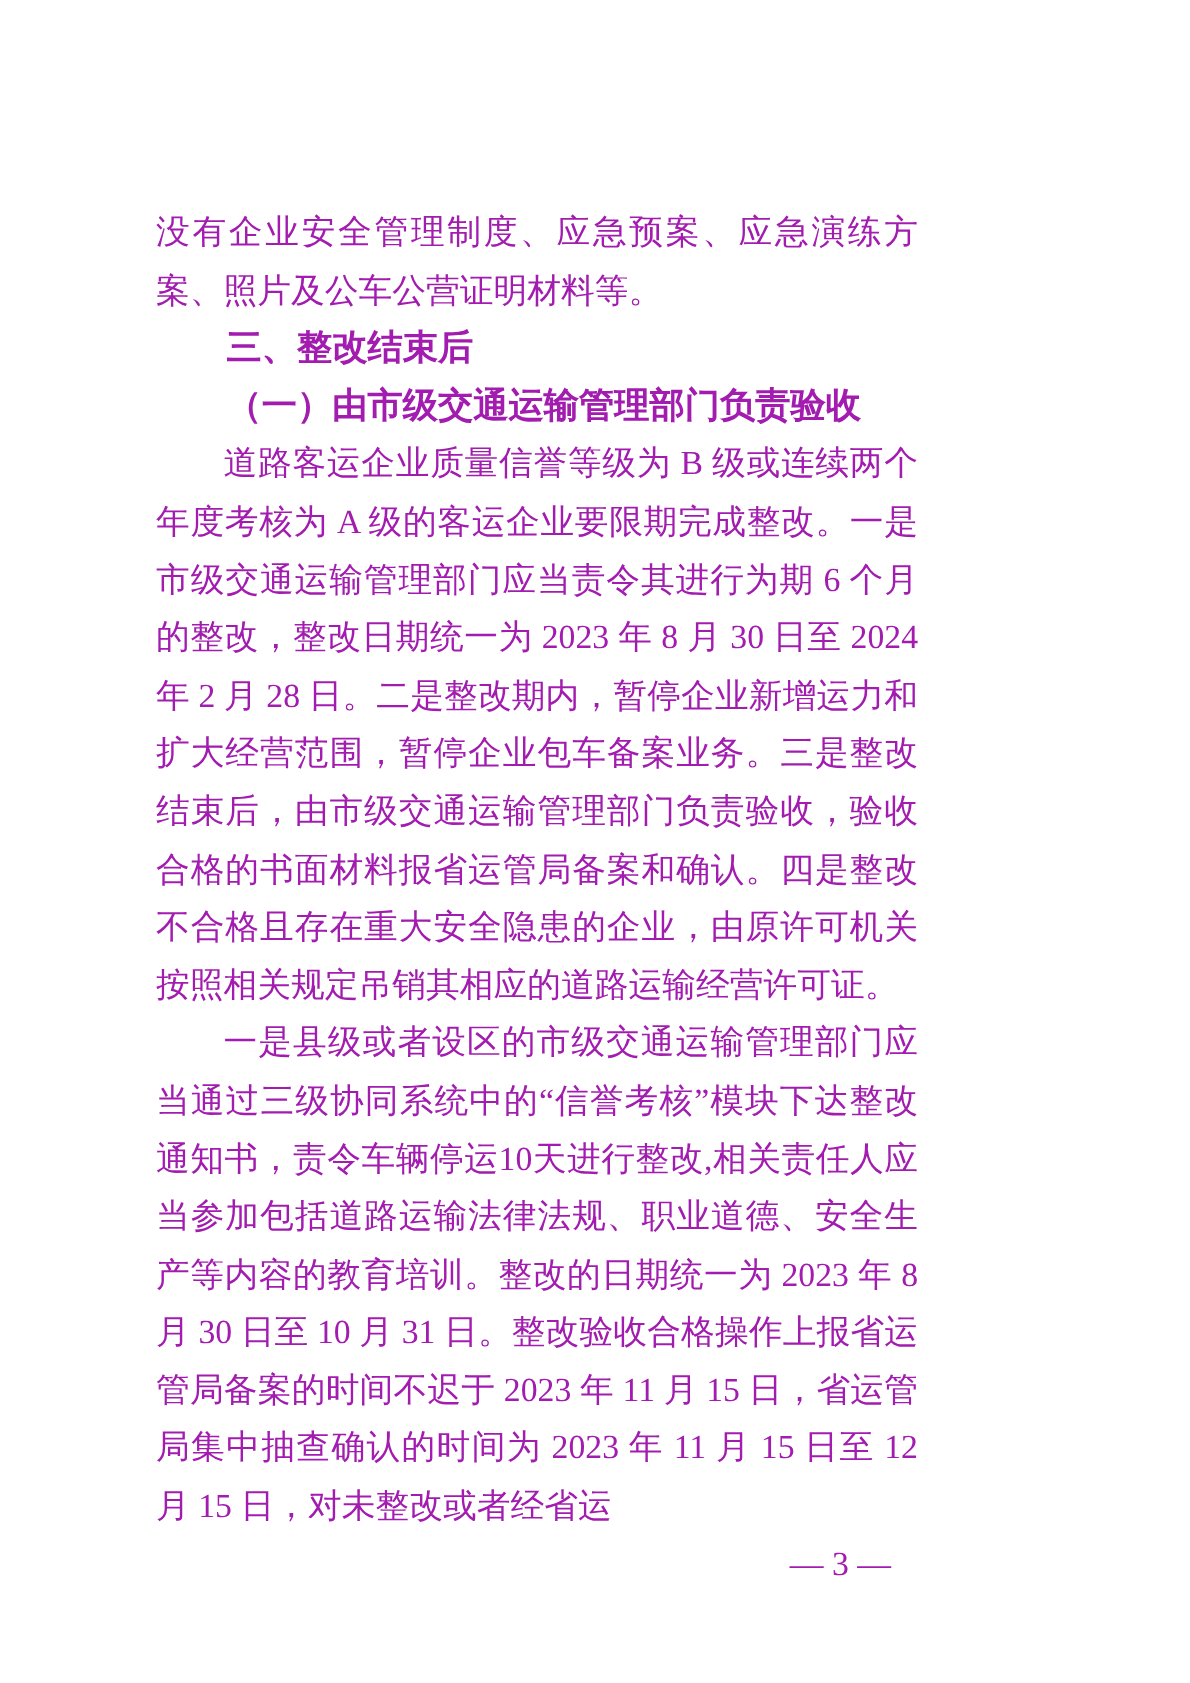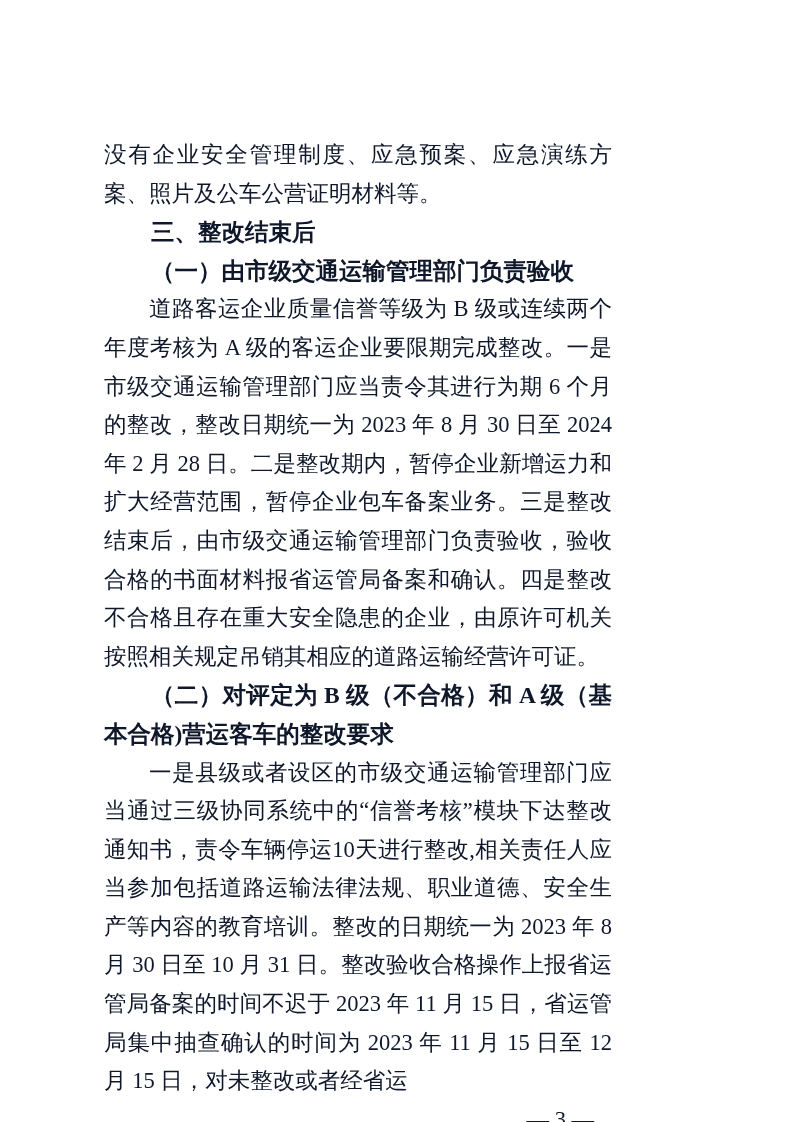--- a/index.html
+++ b/index.html
@@ -8,21 +8,21 @@
   }
   .page {
     position: relative;
     width: 714px;
     height: 1122px;
     background: #ffffff;
     box-sizing: border-box;
     padding: 136px 102px 0 104px;
     overflow: hidden;
     font-family: "Liberation Serif", "DejaVu Serif", serif;
-    color: #0f172a;
+    color: #a21caf;
   }
   p {
     margin: 0;
     font-size: 22.5px;
     line-height: 38.6px;
     text-align: justify;
     word-break: break-all;
   }
   p.indent {
     text-indent: 2em;
@@ -49,19 +49,18 @@
 <div class="page">
 
   <p class="body"><span>没有企业安全管理制度、应急预案、应急演练方案、照片及公车公营证明材料等。</span></p>
 
   <p class="heading indent"><span>三、整改结束后</span></p>
 
   <p class="heading indent"><span>（一）由市级交通运输管理部门负责验收</span></p>
 
   <p class="body indent"><span>道路客运企业质量信誉等级为 B 级或连续两个年度考核为 A 级的客运企业要限期完成整改。</span><span class="b">一是</span><span>市级交通运输管理部门应当责令其进行为期 6 个月的整改，整改日期统一为 2023 年 8 月 30 日至 2024 年 2 月 28 日。</span><span class="b">二是</span><span>整改期内，暂停企业新增运力和扩大经营范围，暂停企业包车备案业务。</span><span class="b">三是</span><span>整改结束后，由市级交通运输管理部门负责验收，验收合格的书面材料报省运管局备案和确认。</span><span class="b">四是</span><span>整改不合格且存在重大安全隐患的企业，由原许可机关按照相关规定吊销其相应的道路运输经营许可证。</span></p>
 
-  <p class="heading indent"><span>（二）对评定为 B 级（不合格）和 A 级（基本合格)营运客车的整改要求</span></p>
 
   <p class="body indent"><span class="b">一是</span><span>县级或者设区的市级交通运输管理部门应当通过三级协同系统中的“信誉考核”模块下达整改通知书，责令车辆停运10天进行整改,相关责任人应当参加包括道路运输法律法规、职业道德、安全生产等内容的教育培训。整改的日期统一为 2023 年 8 月 30 日至 10 月 31 日。整改验收合格操作上报省运管局备案的时间不迟于 2023 年 11 月 15 日，省运管局集中抽查确认的时间为 2023 年 11 月 15 日至 12 月 15 日，对未整改或者经省运</span></p>
 
   <p class="footer"><span>— 3 —</span></p>
 
 </div>
 
 </body></html>

